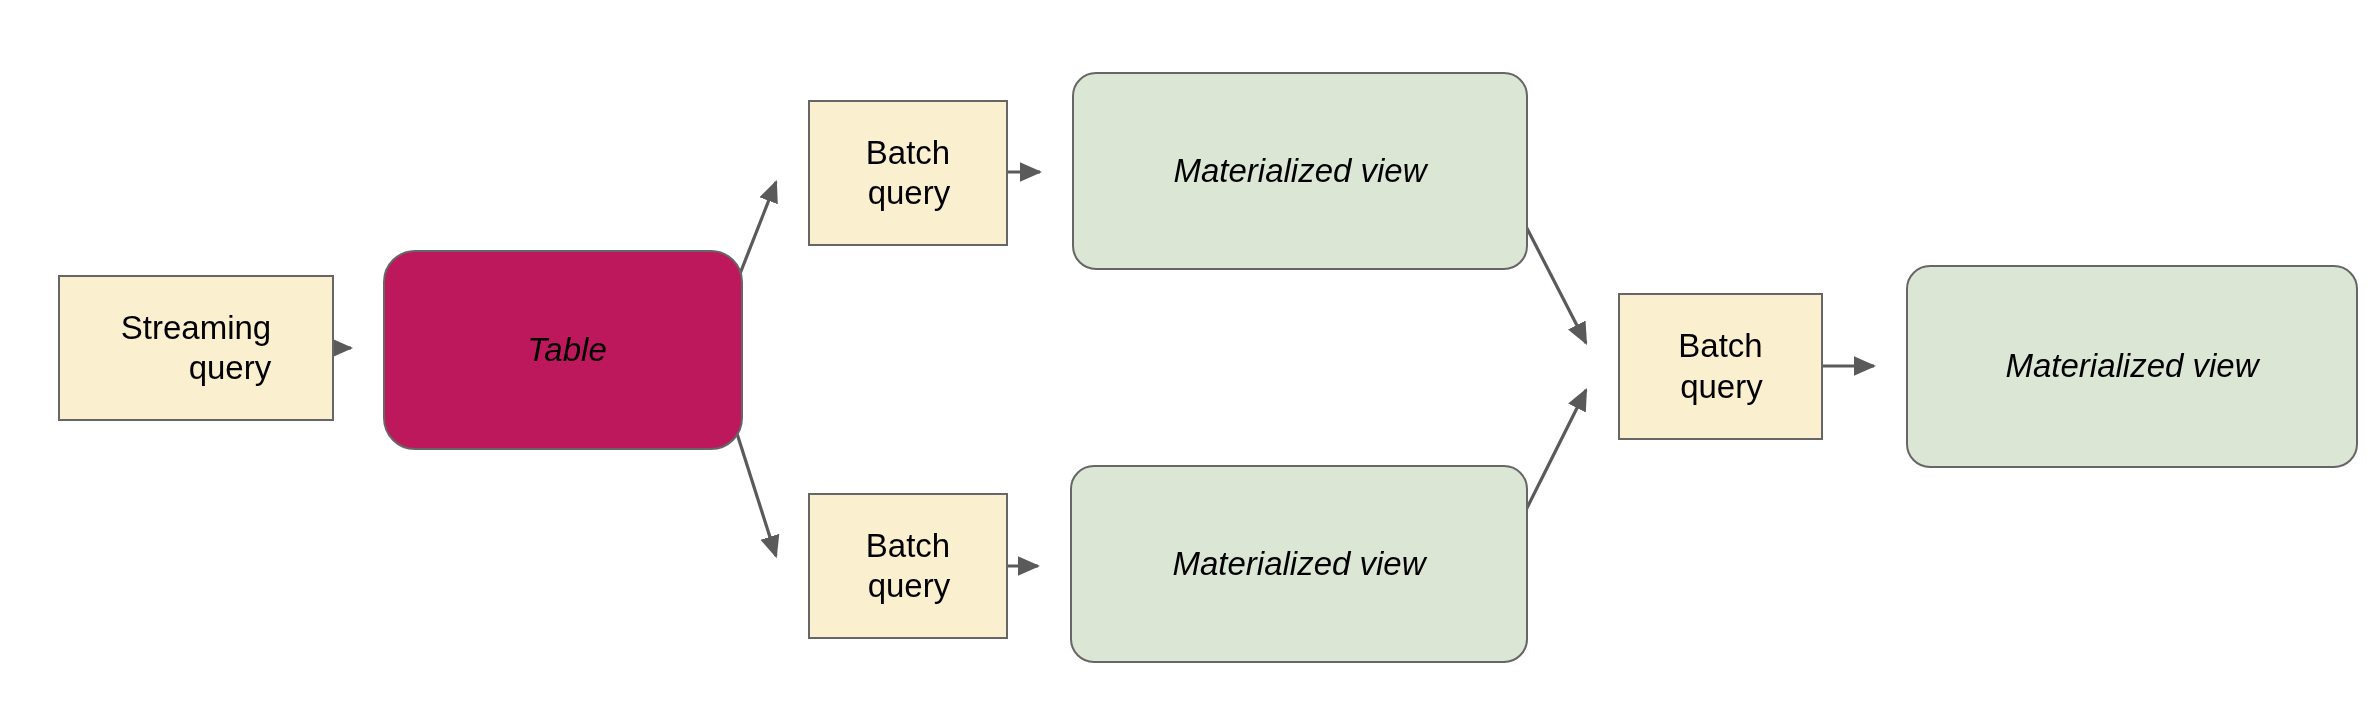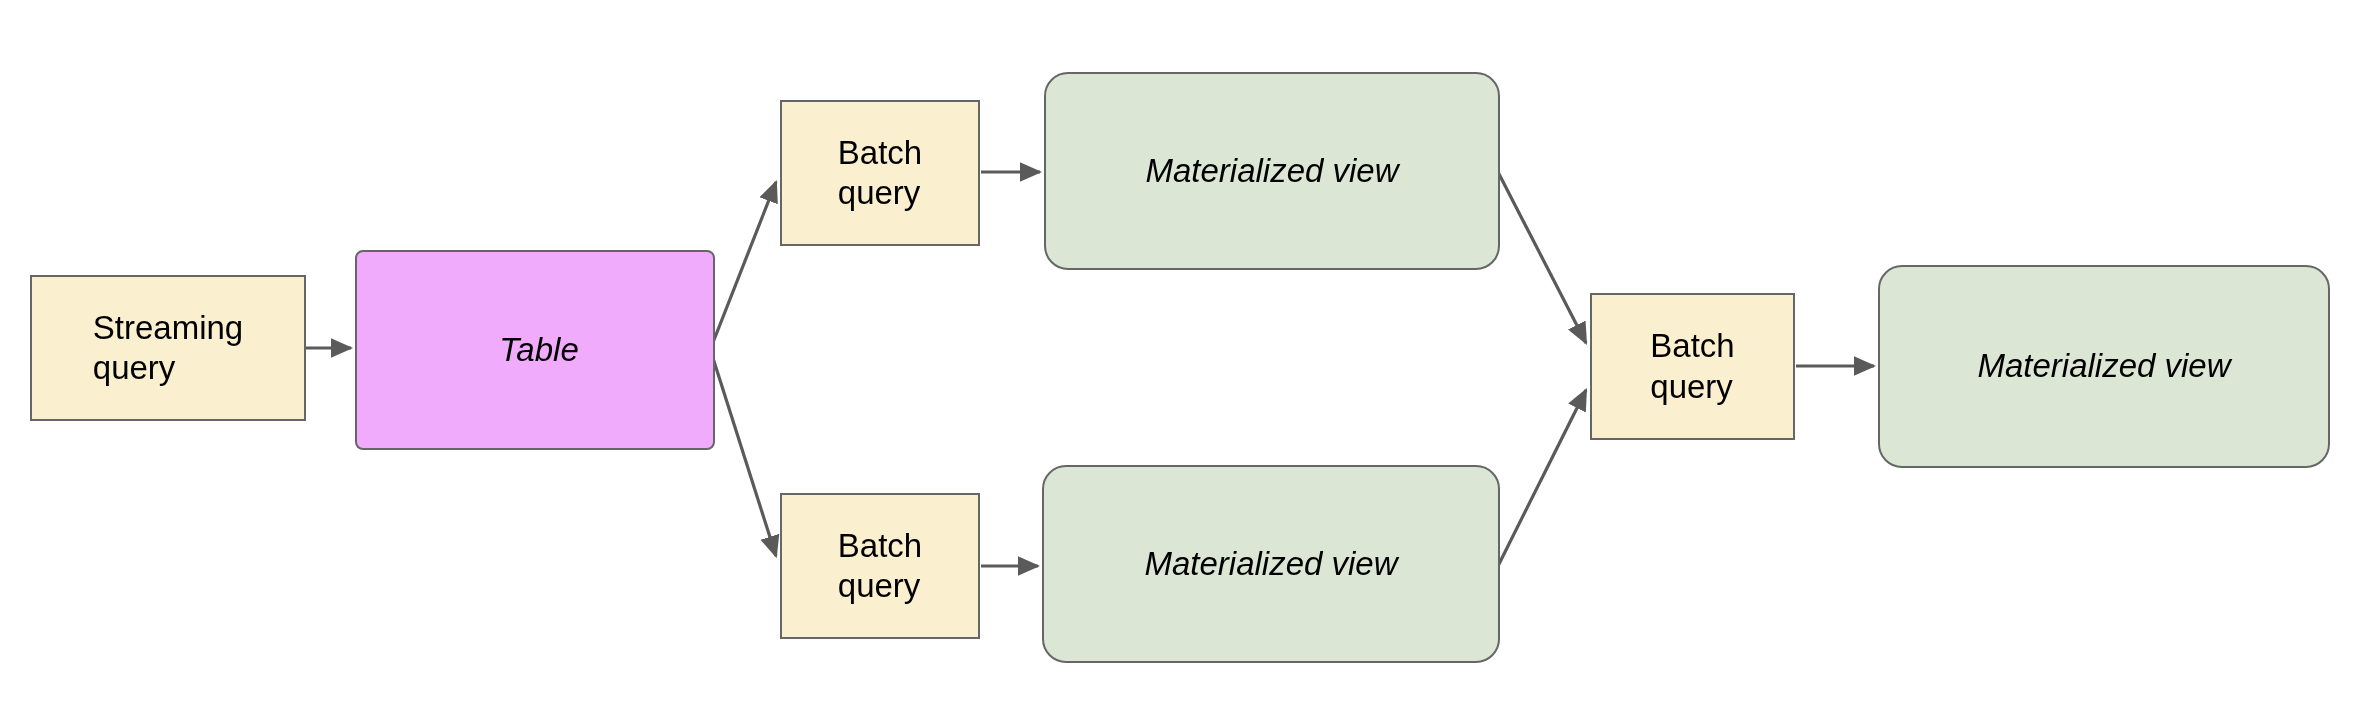--- a/index.html
+++ b/index.html
@@ -25,25 +25,26 @@
     width: 2370px;
     height: 720px;
     pointer-events: none;
   }
   .node {
     position: absolute;
     box-sizing: border-box;
     display: flex;
     align-items: center;
     justify-content: center;
-    text-align: left;
+    text-align: right;
     color: #000000;
     line-height: 1.22;
     border: 2px solid #666666;
     white-space: pre-line;
+    margin-left: 28px;
   }
   .node.process {
     background: #FAEFCE;
     border-radius: 0;
   }
   .node.store {
     background: #DCE6D5;
     border-radius: 24px;
     font-style: italic;
   }
@@ -73,21 +74,21 @@
         <polyline points="1498,566 1586,390" fill="none" marker-end="url(#arrow)"></polyline>
         <polyline points="1796,366 1874,366" fill="none" marker-end="url(#arrow)"></polyline>
       </g>
   </svg>
 
   <div class="node process" style="left: 30px; top: 275px; width: 276px; height: 146px; font-size: 33px; color: rgb(0, 0, 0); border-color: rgb(102, 102, 102); background: rgb(250, 239, 206); border-radius: 0px;">
     <span class="node-label">Streaming
 query</span>
   </div>
 
-  <div class="node store" style="left: 355px; top: 250px; width: 360px; height: 200px; font-size: 33px; color: rgb(0, 0, 0); border-color: rgb(102, 102, 102); background: #f0abfc; border-radius: 8px; padding-left: 8px;">
+  <div class="node store" style="left: 355px; top: 250px; width: 360px; height: 200px; font-size: 33px; color: rgb(0, 0, 0); border-color: rgb(102, 102, 102); background: #be185d; border-radius: 32px; padding-left: 8px;">
     <span class="node-label">Table</span>
   </div>
 
   <div class="node process" style="left: 780px; top: 100px; width: 200px; height: 146px; font-size: 33px; color: rgb(0, 0, 0); border-color: rgb(102, 102, 102); background: rgb(250, 239, 206); border-radius: 0px;">
     <span class="node-label">Batch
 query</span>
   </div>
 
   <div class="node store" style="left: 1044px; top: 72px; width: 456px; height: 198px; font-size: 33px; color: rgb(0, 0, 0); border-color: rgb(102, 102, 102); background: rgb(220, 230, 213); border-radius: 24px;">
     <span class="node-label">Materialized view</span>

